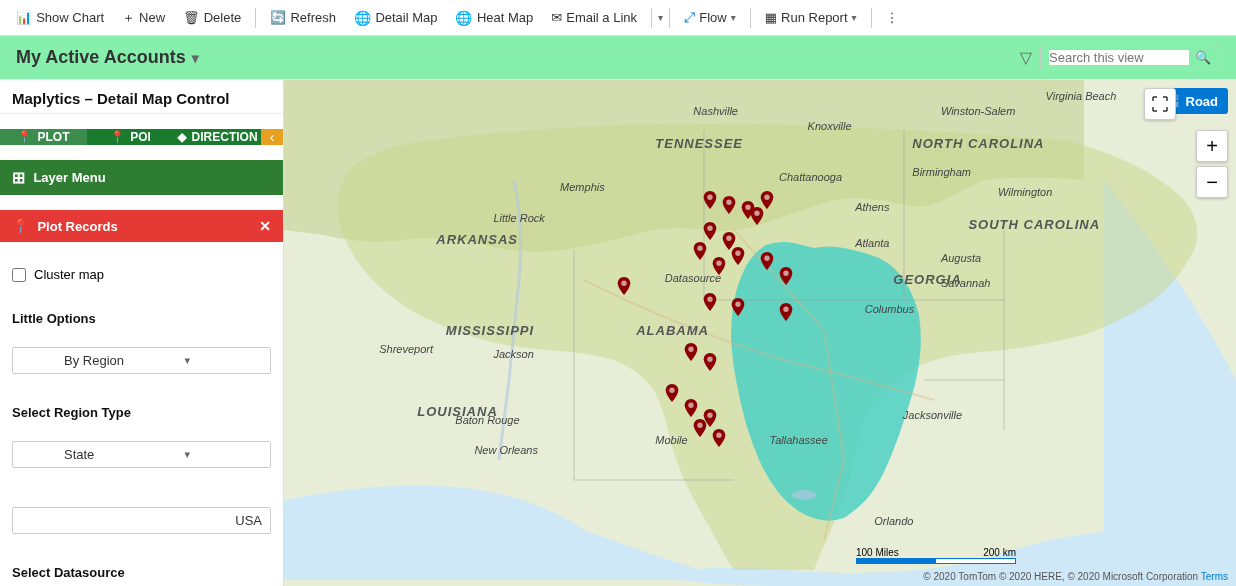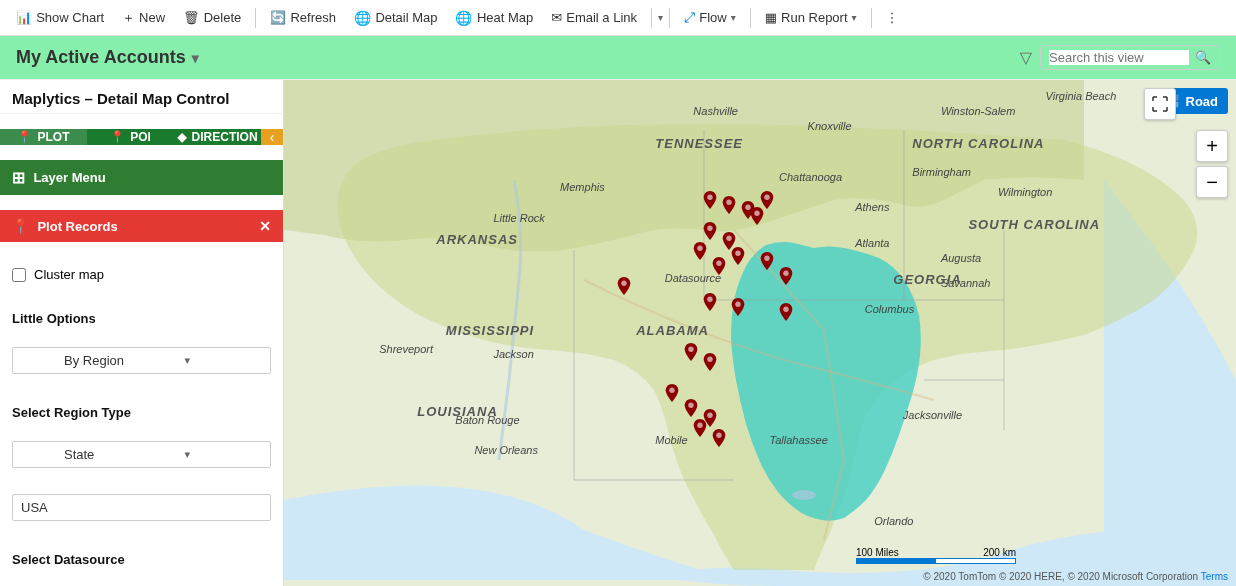--- a/index.html
+++ b/index.html
@@ -451,21 +451,21 @@
       <span class="chevron">▾</span>
     </div>
 
     <div class="section-label">Select Region Type</div>
     <div class="select-control">
       <span>State</span>
       <span class="chevron">▾</span>
     </div>
 
 
-    <input class="text-input" style="display: block; width: calc(100% - 24px); margin: 3px 12px 8px;" type="text" value="USA">
+    <input class="text-input" style="display: block; width: calc(100% - 24px); margin: 16px 12px 8px; text-align: right;" type="text" value="USA">
 
     <div class="section-label">Select Datasource</div>
     <div id="datasource-row">
       <div class="ds-select">
         <span>Account</span>
         <span class="chevron">▾</span>
       </div>
       <div class="ds-select">
         <span>My Activ...</span>
         <span class="chevron">▾</span>

